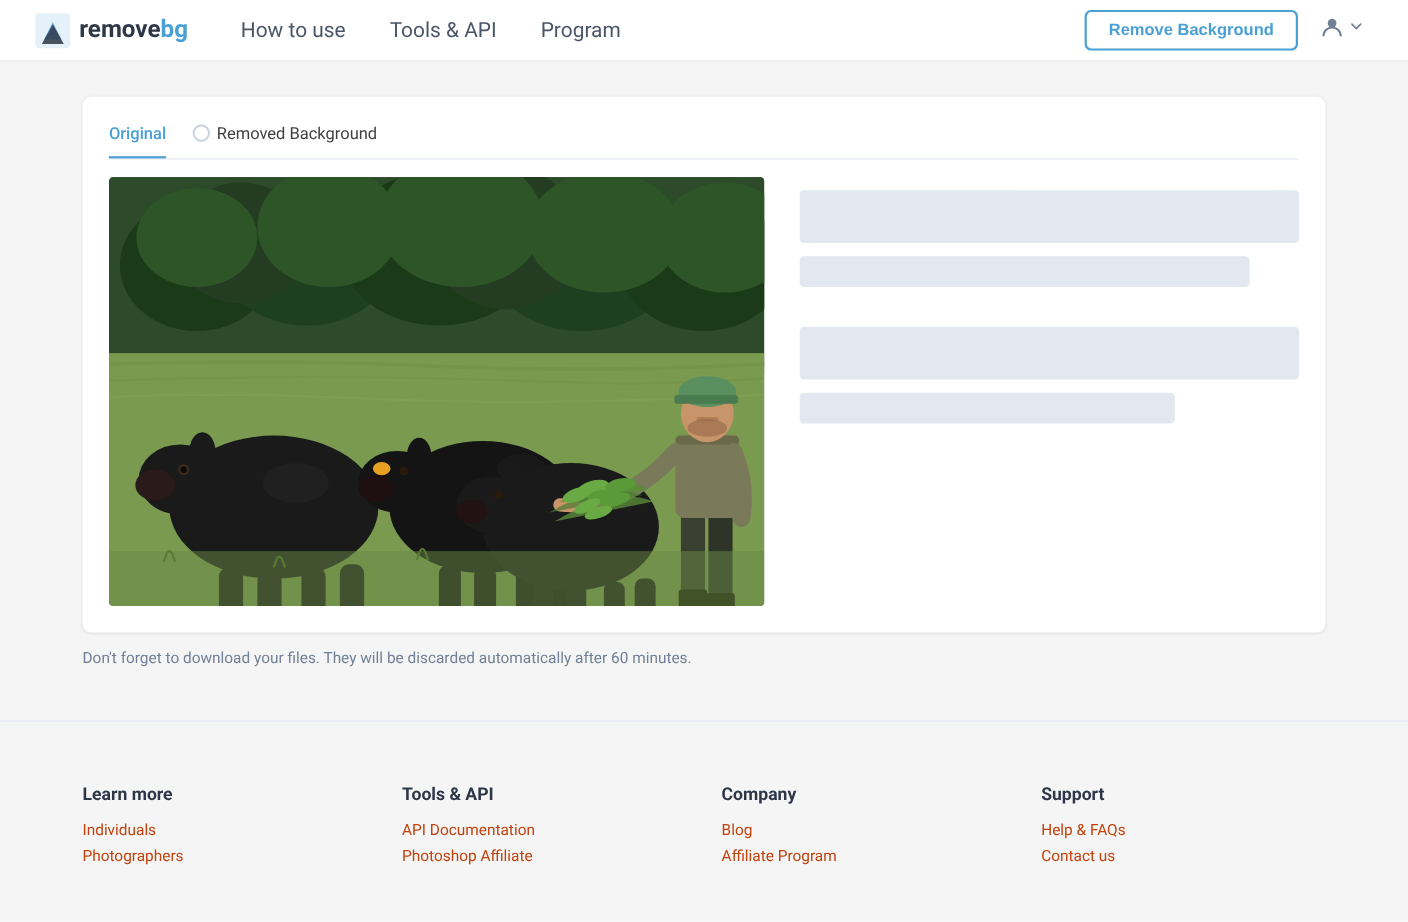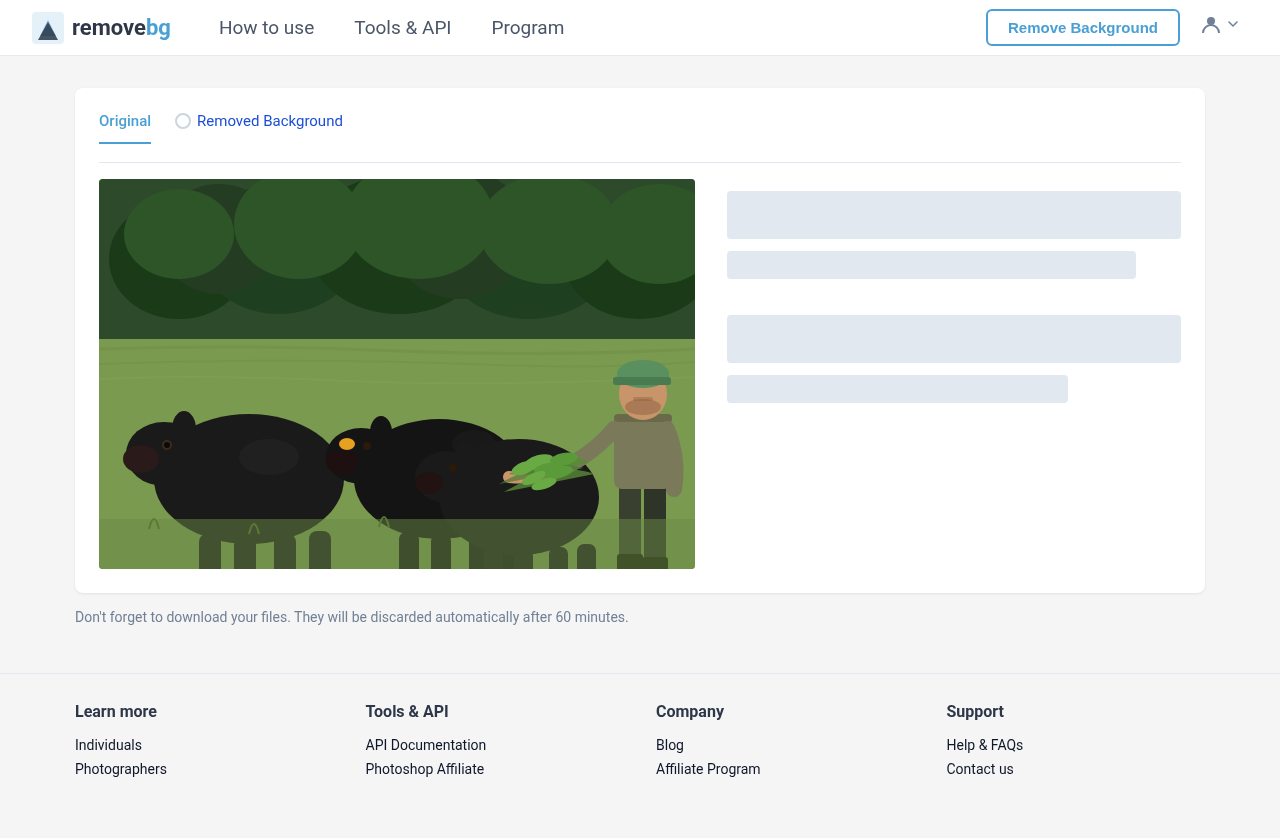--- a/index.html
+++ b/index.html
@@ -88,27 +88,27 @@
       box-shadow: 0 1px 3px rgba(0,0,0,0.08);
     }
 
     
     .tabs {
       display: flex;
       align-items: center;
       gap: 24px;
       margin-bottom: 16px;
       border-bottom: 1px solid #e2e8f0;
-      padding-bottom: 18px;
+      padding-bottom: 0;
     }
     .tab {
       font-size: 15px;
       padding-bottom: 12px;
       cursor: pointer;
-      color: #1d4ed8;
+      color: #404040;
       border-bottom: 2px solid transparent;
       display: flex;
       align-items: center;
       gap: 6px;
     }
     .tab.active {
       color: #4a9fd4;
       border-bottom: 2px solid #4a9fd4;
       font-weight: 500;
     }
@@ -178,40 +178,40 @@
       color: #718096;
       font-size: 14px;
       padding: 16px 0;
       max-width: 1130px;
       margin: 0 auto;
     }
 
     
     .footer {
       background: #f5f5f5;
-      padding: 28px 32px 32px;
+      padding: 56px 32px 32px;
       border-top: 1px solid #e2e8f0;
     }
     .footer-grid {
       max-width: 1130px;
       margin: 0 auto;
       display: grid;
       grid-template-columns: repeat(4, 1fr);
       gap: 32px;
     }
     .footer-col h4 {
       font-size: 16px;
       font-weight: 700;
       color: #2d3748;
       margin-bottom: 16px;
     }
     .footer-col a {
       display: block;
       font-size: 14px;
-      color: #0f172a;
+      color: #c2410c;
       text-decoration: none;
       margin-bottom: 8px;
     }
   </style>
 </head>
 <body>
 
 <header class="header">
   <a class="header-logo" href="#">
     <svg class="logo-icon" viewBox="0 0 32 32" fill="none">

